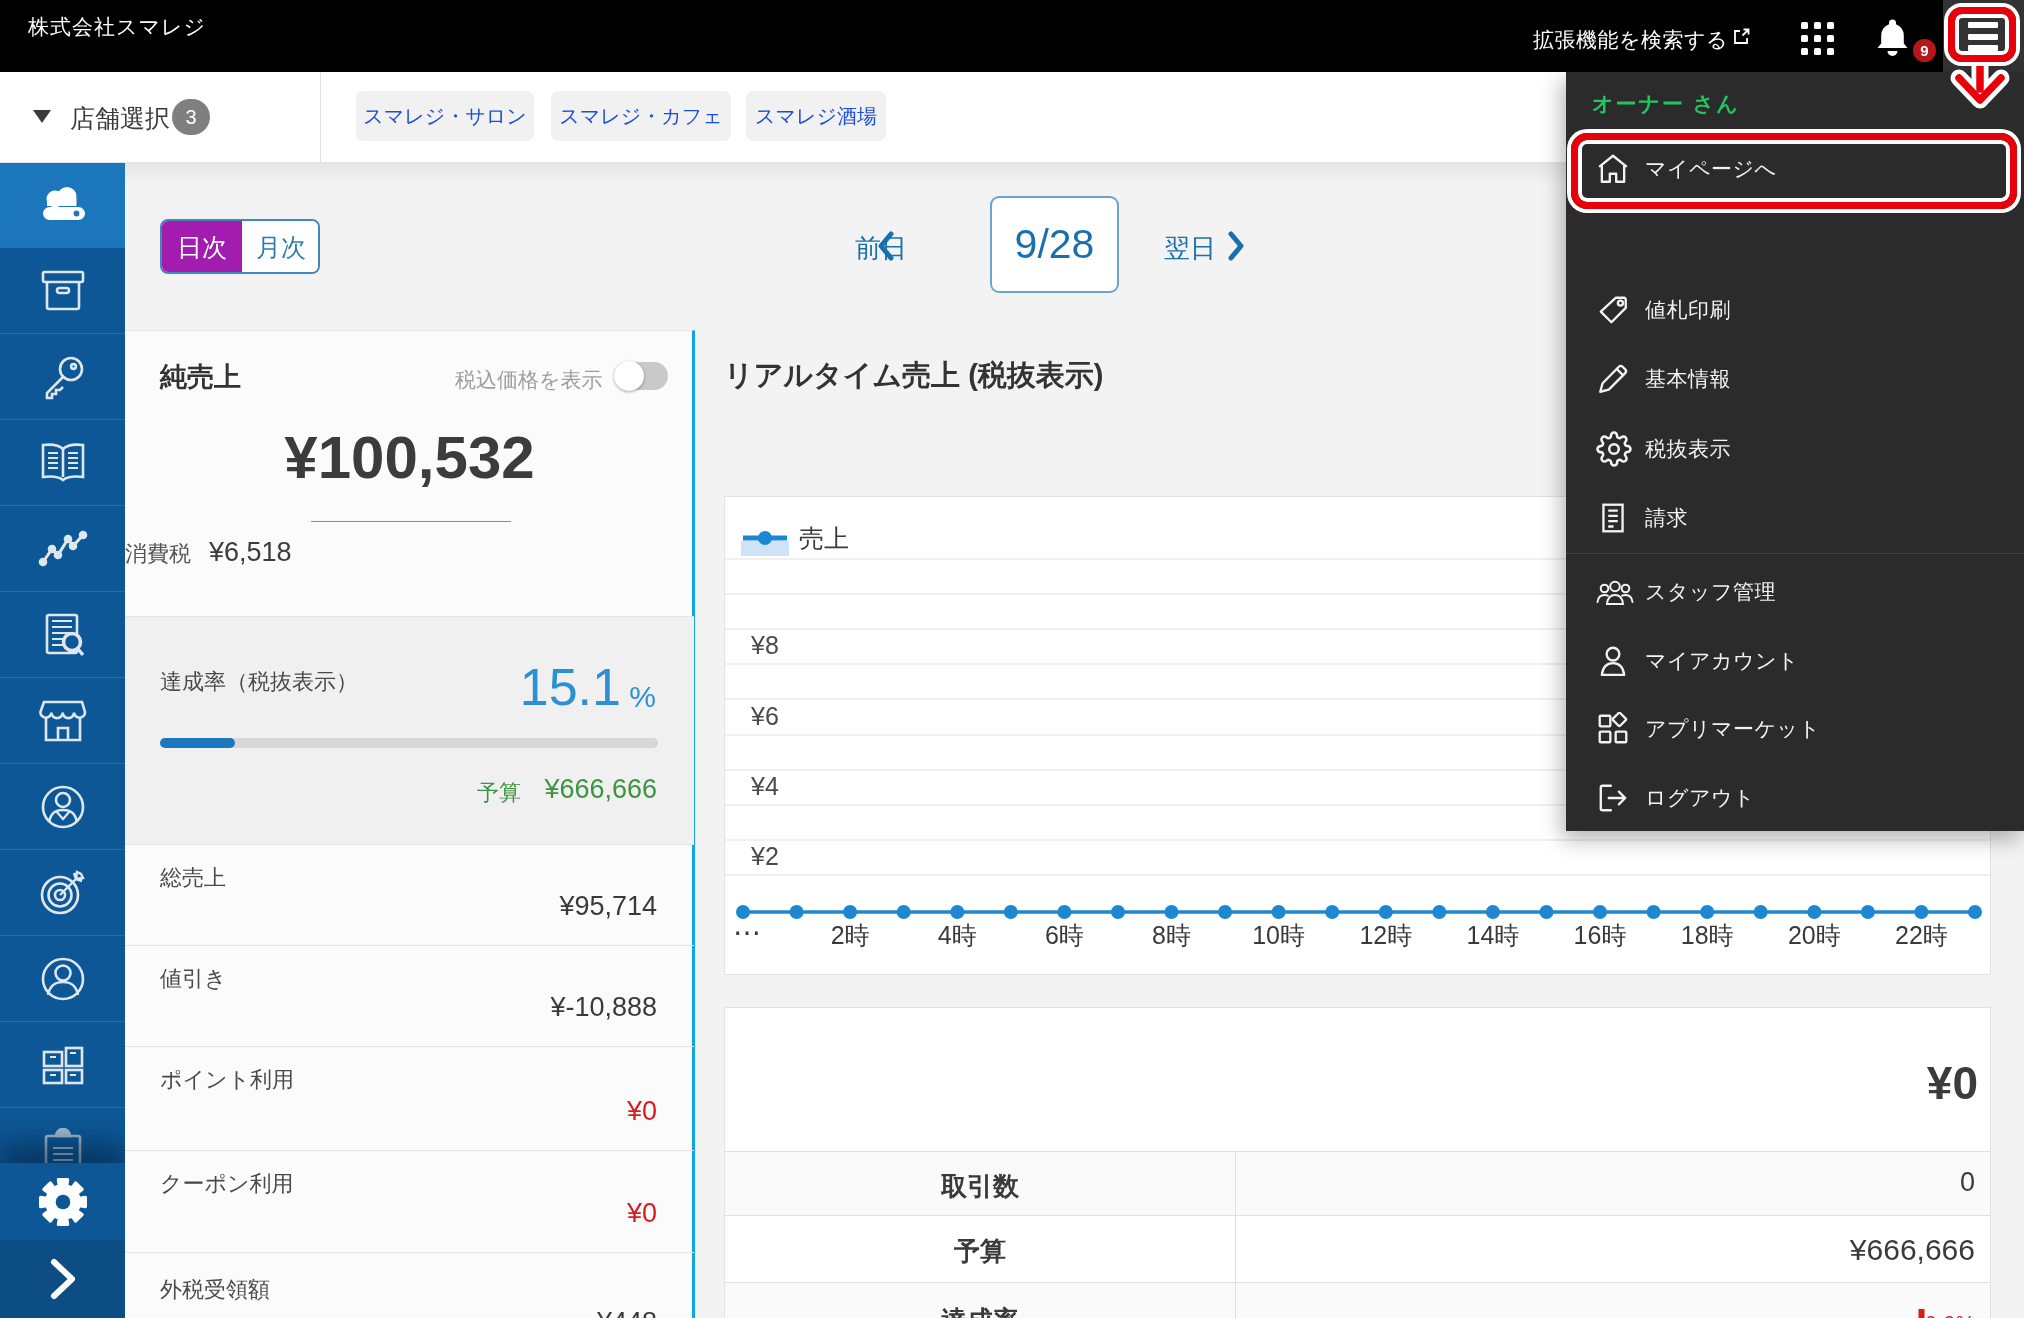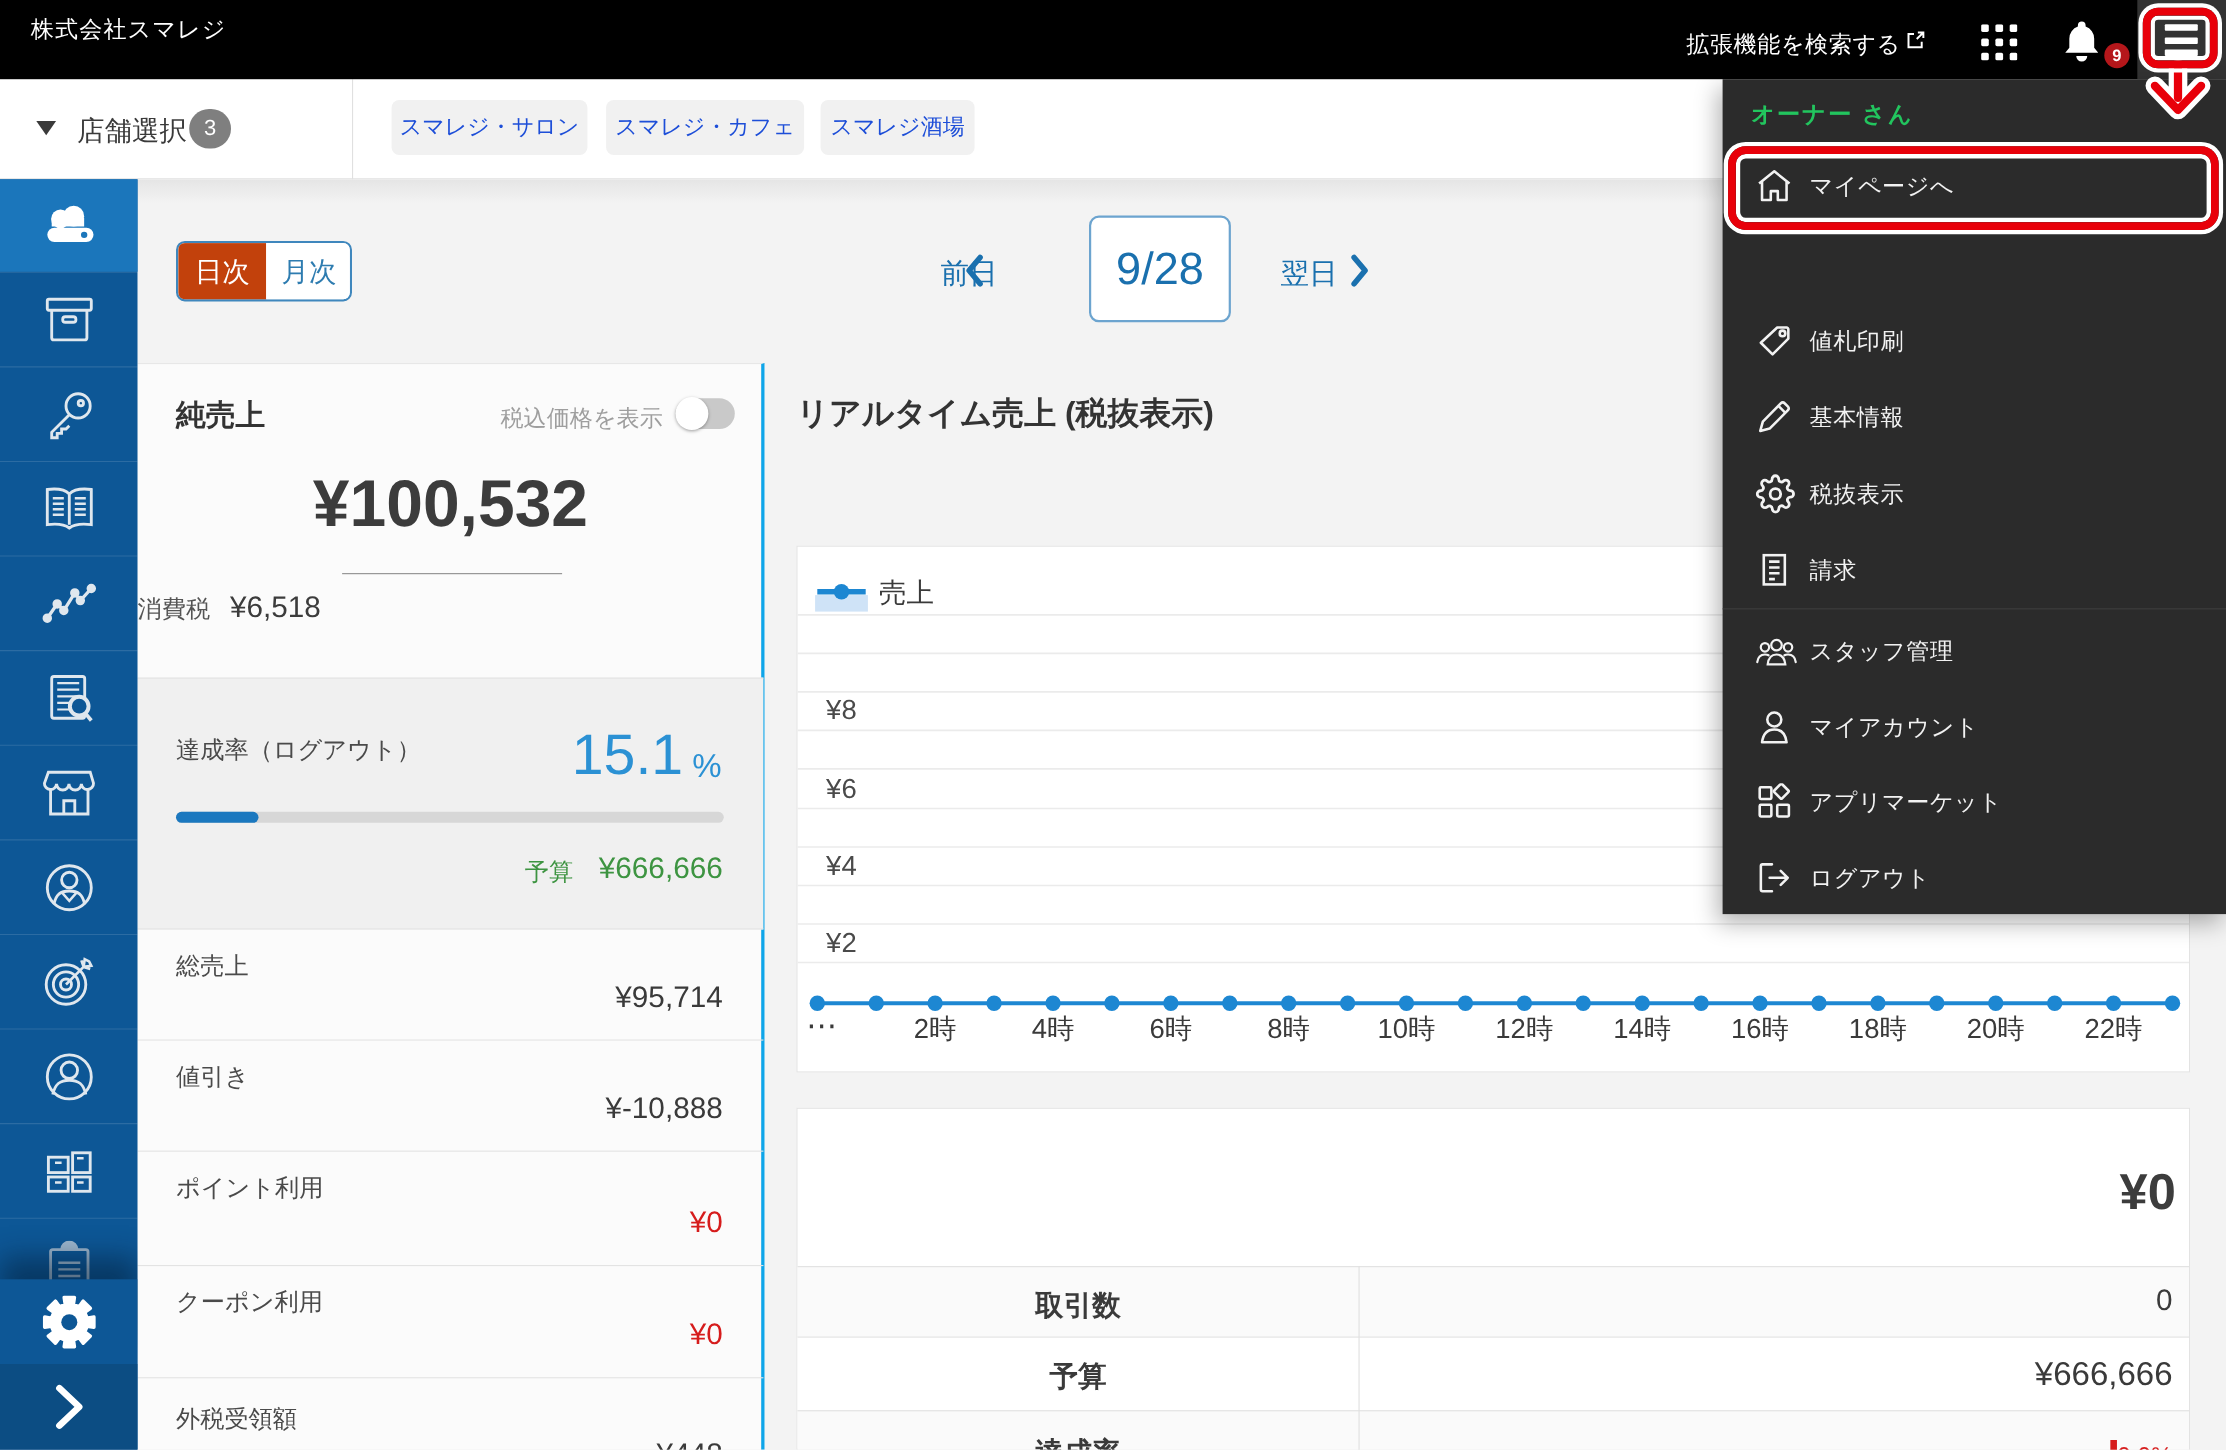--- a/index.html
+++ b/index.html
@@ -25,21 +25,21 @@
 .scell { position:relative; width:125px; height:86px; border-top:1px solid rgba(255,255,255,0.13); display:flex; align-items:center; justify-content:center; }
 .scell.first { height:84px; border-top:none; background:#1b76bb; }
 #gearcell { position:absolute; left:0; top:1163px; width:125px; height:77px; background:#0d5796; box-shadow:0 -20px 24px rgba(0,20,40,0.45); clip-path:inset(-60px 0px 0px 0px); display:flex; align-items:center; justify-content:center; z-index:7; }
 #chevcell { position:absolute; left:0; top:1240px; width:125px; height:78px; background:#0c4d83; display:flex; align-items:center; justify-content:center; z-index:7; }
 
 
 #topshadow { position:absolute; left:125px; top:163px; width:1899px; height:22px; background:linear-gradient(#e5e5e5, rgba(243,243,243,0)); z-index:1; }
 
 
 #toggle { position:absolute; left:160px; top:219px; width:160px; height:55px; border:2px solid #3f87bd; border-radius:8px; overflow:hidden; background:#fff; z-index:2; }
-#toggle .on { position:absolute; left:0; top:0; width:80px; height:55px; background:#c2410c; color:#fff; font-size:25px; text-align:center; line-height:52px; }
+#toggle .on { position:absolute; left:0; top:0; width:80px; height:55px; background:#a21caf; color:#fff; font-size:25px; text-align:center; line-height:52px; }
 #toggle .off { position:absolute; left:80px; top:0; width:78px; height:55px; background:#fff; color:#2e7cb0; font-size:25px; text-align:center; line-height:52px; }
 
 
 .bluelnk { color:#1a70ae; font-size:26px; position:absolute; z-index:2; }
 #datebox { position:absolute; left:990px; top:196px; width:129px; height:97px; border:2px solid #6ca4cf; border-radius:9px; background:#fff; color:#1a70ae; font-size:41px; text-align:center; line-height:93px; z-index:2; }
 
 
 #lpanel { position:absolute; left:125px; top:330px; width:570px; height:988px; background:#fbfbfb; border-right:3px solid #0ea5e9; border-top:1px solid #e7e7e7; z-index:2; }
 #lpanel .sec2 { position:absolute; left:0; top:285px; width:569px; height:229px; background:#f0f0f0; border-top:1px solid #e3e3e3; border-bottom:1px solid #e3e3e3; }
 .lrow { position:absolute; left:0; width:569px; border-bottom:1px solid #e3e3e3; }
@@ -237,21 +237,21 @@
 
 <div id="lpanel">
   <span style="position:absolute; left:35px; top:28px; font-size:27px; font-weight:bold; color:#333;">純売上</span>
   <span style="position:absolute; left:330px; top:35px; font-size:21px; color:#9e9e9e;">税込価格を表示</span>
   <div style="position:absolute; left:489px; top:31px; width:54px; height:28px; border-radius:14px; background:#c9c9c9;"></div>
   <div style="position:absolute; left:489px; top:30px; width:30px; height:30px; border-radius:15px; background:#fff; box-shadow:0 1px 3px rgba(0,0,0,0.35);"></div>
   <div style="position:absolute; left:0; top:92px; width:569px; text-align:center; font-size:60px; font-weight:bold; color:#3c3c3c; letter-spacing:0px;">¥100,532</div>
   <div style="position:absolute; left:186px; top:190px; width:200px; height:1px; background:#8d8d8d;"></div>
   <div style="position:absolute; left:0; top:206px; width:569px; text-align:left;"><span style="font-size:22px; color:#555;">消費税</span><span style="font-size:27px; color:#3c3c3c; margin-left:18px;">¥6,518</span></div>
   <div class="sec2">
-    <span style="position:absolute; left:35px; top:50px; font-size:22px; color:#4a4a4a;">達成率（ログアウト）</span>
+    <span style="position:absolute; left:35px; top:50px; font-size:22px; color:#4a4a4a;">達成率（税抜表示）</span>
     <span style="position:absolute; right:73px; top:40px; font-size:52px; color:#2b91d4;">15.1</span>
       <span style="position:absolute; right:38px; top:63px; font-size:30px; color:#2b91d4;">%</span>
     <div style="position:absolute; left:35px; top:121px; width:498px; height:10px; border-radius:5px; background:#d7d7d7;"></div>
     <div style="position:absolute; left:35px; top:121px; width:75px; height:10px; border-radius:5px; background:#1b78bf;"></div>
     <span style="position:absolute; right:173px; top:161px; font-size:22px; color:#3d9441;">予算</span>
     <span style="position:absolute; right:37px; top:157px; font-size:27px; color:#3d9441;">¥666,666</span>
   </div>
   <div class="lrow" style="top:514px; height:101px;">
       <span class="lab">総売上</span>
       <span class="val">¥95,714</span>

